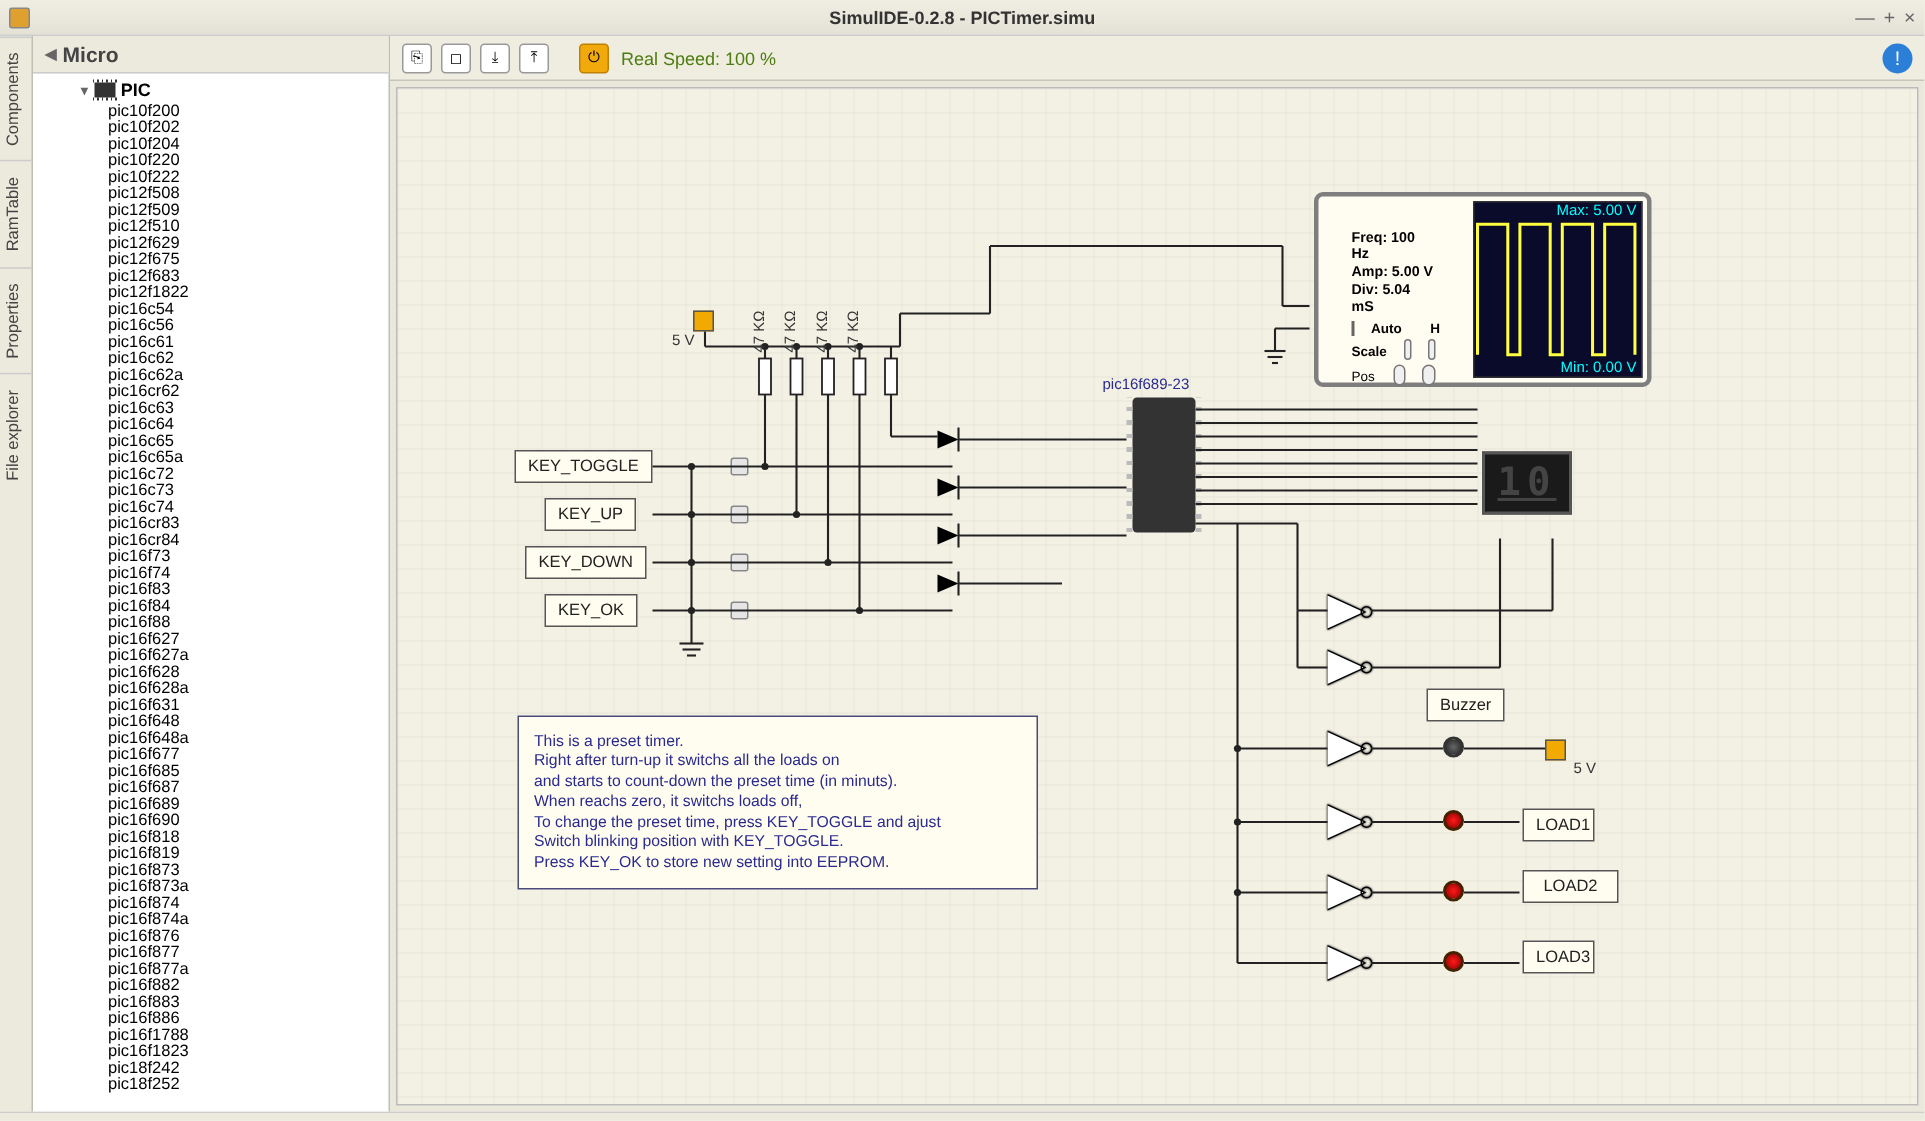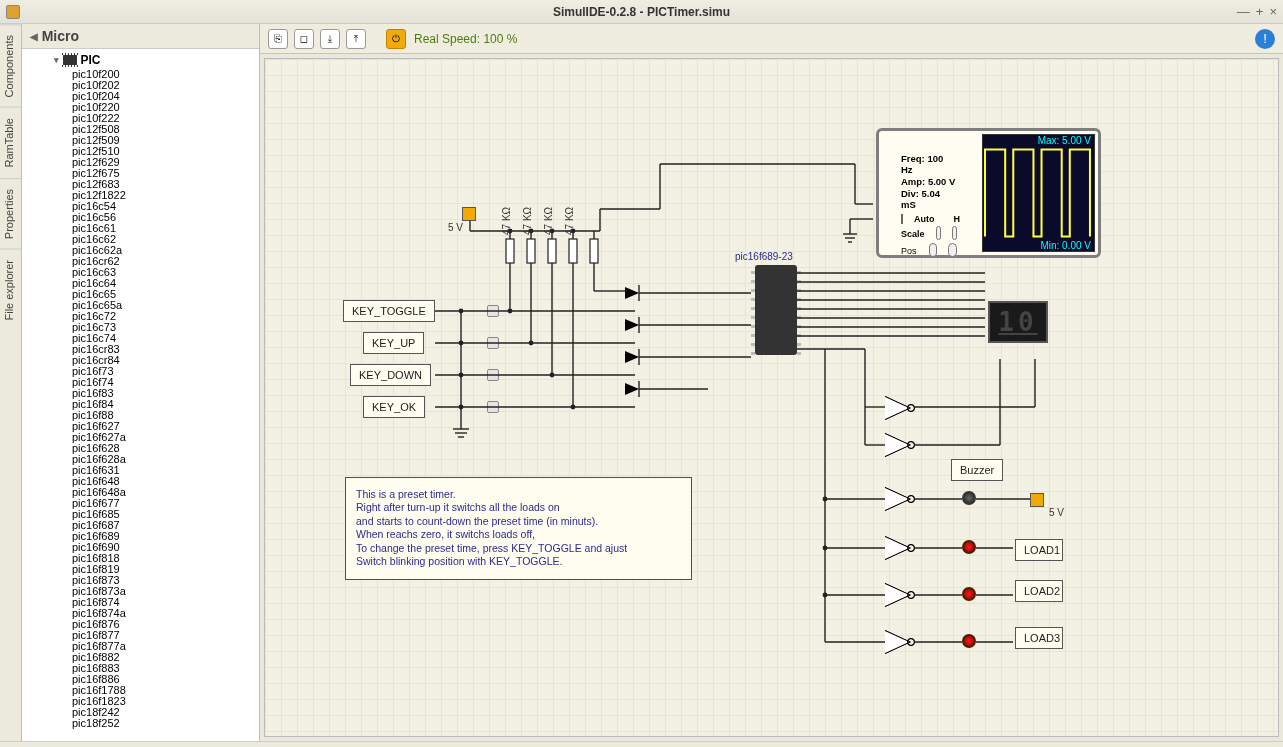--- a/index.html
+++ b/index.html
@@ -203,33 +203,34 @@
       <div class="comp push-btn" style="left:222px; top:310px;"></div>
       <div class="comp push-btn" style="left:222px; top:342px;"></div>
 
       <div class="textnote">
         <p>This is a preset timer.</p>
         <p>Right after turn-up it switchs all the loads on</p>
         <p>and starts to count-down the preset time (in minuts).</p>
         <p>When reachs zero, it switchs loads off,</p>
         <p>To change the preset time, press KEY_TOGGLE and ajust</p>
         <p>Switch blinking position with KEY_TOGGLE.</p>
+        <p>Press KEY_OK to store new setting into EEPROM.</p>
       </div>
 
       <div class="chip-label">pic16f689-23</div>
       <div class="chip"></div>
 
       <div class="seven-seg">
         <span class="digit">10</span>
       </div>
 
       <div class="comp lbl" style="left:686px; top:400px;">Buzzer</div>
 
       <div class="comp lbl" style="left:750px; top:480px;width:48px;">LOAD1</div>
-      <div class="comp lbl" style="left:750px; top:521px;width:48px;">LOAD2</div>
+      <div class="comp lbl" style="left:750px; top:521px;width:64px;">LOAD2</div>
       <div class="comp lbl" style="left:750px; top:568px;width:48px;">LOAD3</div>
 
       <div class="comp power-pin" style="left:765px; top:434px;"></div>
       <div class="small-label" style="left:784px; top:448px;">5 V</div>
 
       <div class="comp led-off" style="left:697px; top:432px;"></div>
       <div class="comp led-on" style="left:697px; top:481px;"></div>
       <div class="comp led-on" style="left:697px; top:528px;"></div>
       <div class="comp led-on" style="left:697px; top:575px;"></div>
 

